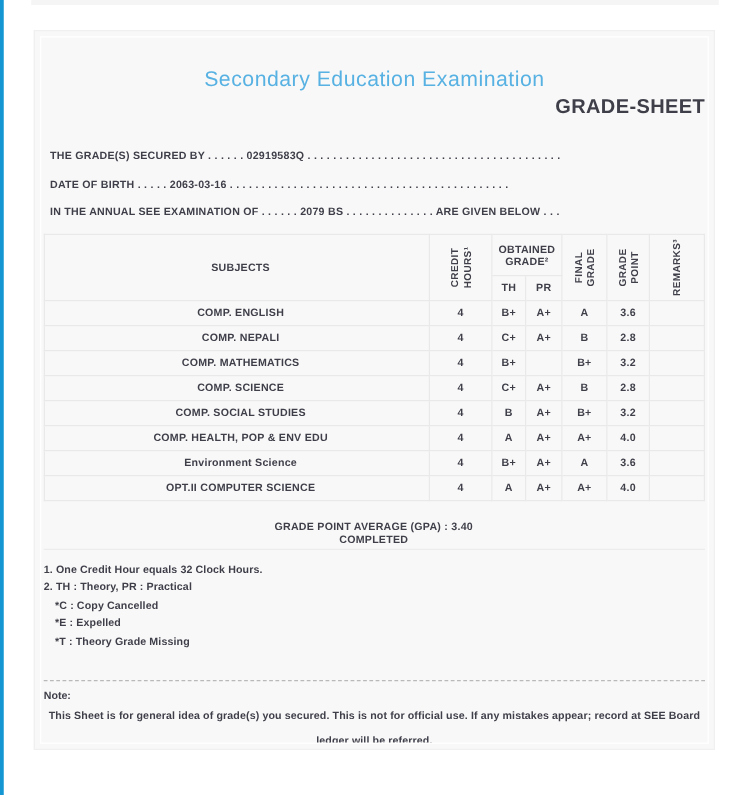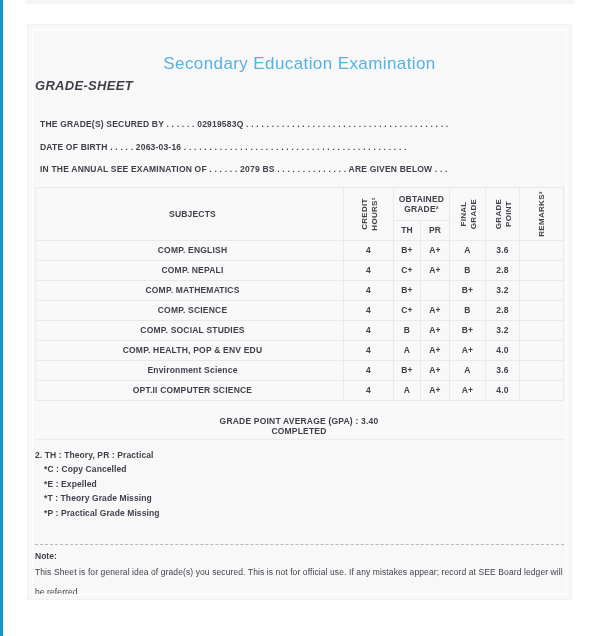--- a/index.html
+++ b/index.html
@@ -7,22 +7,22 @@
     font-family:"Liberation Sans", sans-serif; }
   .accent-line { position:absolute; left:0; top:0; width:3px; height:636px; background:#1496d2; }
   .top-strip { position:absolute; left:25px; top:0; width:550px; height:4px; background:#f5f5f6; }
   .panel { position:absolute; left:27px; top:24px; width:545px; height:576px;
     background:#f8f8f8; border:1px solid #f0f0f0; }
   .panel-inner { position:absolute; left:4px; top:4px; right:4px; bottom:4px;
     border:1px solid #ffffff; padding:0 2px; overflow:hidden; }
 
   .title { margin-top:24px; text-align:center; font-size:17px; line-height:19px;
     color:#57b1e2; letter-spacing:0.4px; font-weight:400; }
-  .subtitle { margin-top:7px; text-align:left; font-size:13px; line-height:12px;
-    color:#3f3f4a; font-weight:700; letter-spacing:0.3px;font-style:italic; }
+  .subtitle { margin-top:7px; text-align:right; font-size:16px; line-height:12px;
+    color:#3f3f4a; font-weight:700; letter-spacing:0.3px; }
 
   .info { margin-top:21px; }
   .info-line { height:22.5px; line-height:22.5px; font-size:8.5px; font-weight:700;
     color:#3f3f4a; letter-spacing:0.2px; white-space:nowrap; overflow:hidden; padding-left:5px; }
 
   table.grades { margin-top:6px; width:100%; border-collapse:collapse; table-layout:fixed; }
   table.grades th, table.grades td { border:1px solid #e9e9e9; color:#3f3f4a;
     font-size:8.5px; font-weight:700; text-align:center; vertical-align:middle;
     overflow:hidden; letter-spacing:0.2px; }
   col.c-subjects { width:auto; }
@@ -46,22 +46,22 @@
   .summary-gpa { font-size:8.5px; font-weight:700; color:#3f3f4a; letter-spacing:0.2px; }
   .summary-status { font-size:8.5px; font-weight:700; color:#3f3f4a; letter-spacing:0.2px; }
 
   .footnotes { padding-top:8px; }
   .footnote-line { height:14.5px; line-height:14.5px; font-size:8.5px; font-weight:700;
     color:#3f3f4a; letter-spacing:0.1px; white-space:nowrap; }
   .footnote-line.indent { padding-left:9px; }
 
   .dashed-divider { margin-top:24px; border-top:1px dashed #b9b9b9; height:0; }
   .note-label { margin-top:4px; font-size:8.5px; line-height:14px; font-weight:700; color:#3f3f4a; }
-  .note-text { font-size:8.5px; line-height:19.5px; font-weight:400; color:#3f3f4a;
-    width:529px; letter-spacing:0.1px; }
+  .note-text { font-size:8.5px; line-height:19.5px; font-weight:700; color:#3f3f4a;
+    width:529px; letter-spacing:0.1px;text-align:center; }
 </style>
 </head>
 <body>
 
 <div class="accent-line"></div>
 <div class="top-strip"></div>
 
 <div class="panel">
   <div class="panel-inner">
 
@@ -190,25 +190,25 @@
         </tr>
       </tbody>
     </table>
 
     <div class="summary">
       <div class="summary-gpa">GRADE POINT AVERAGE (GPA) : 3.40</div>
       <div class="summary-status">COMPLETED</div>
     </div>
 
     <div class="footnotes">
+      <div class="footnote-line">1. One Credit Hour equals 32 Clock Hours.</div>
       <div class="footnote-line">2. TH : Theory, PR : Practical</div>
       <div class="footnote-line indent">*C : Copy Cancelled</div>
       <div class="footnote-line indent">*E : Expelled</div>
       <div class="footnote-line indent">*T : Theory Grade Missing</div>
-      <div class="footnote-line indent">*P : Practical Grade Missing</div>
     </div>
 
     <div class="dashed-divider"></div>
     <div class="note-label">Note:</div>
     <div class="note-text">This Sheet is for general idea of grade(s) you secured. This is not for official use. If any mistakes appear; record at SEE Board ledger will be referred.</div>
 
   </div>
 </div>
 
 </body></html>

